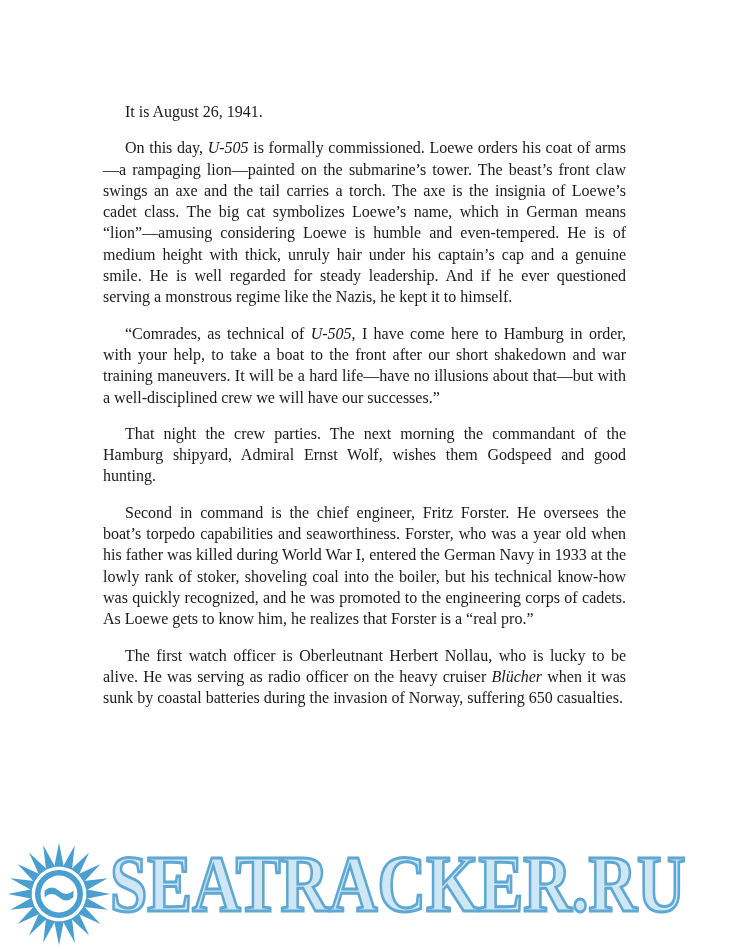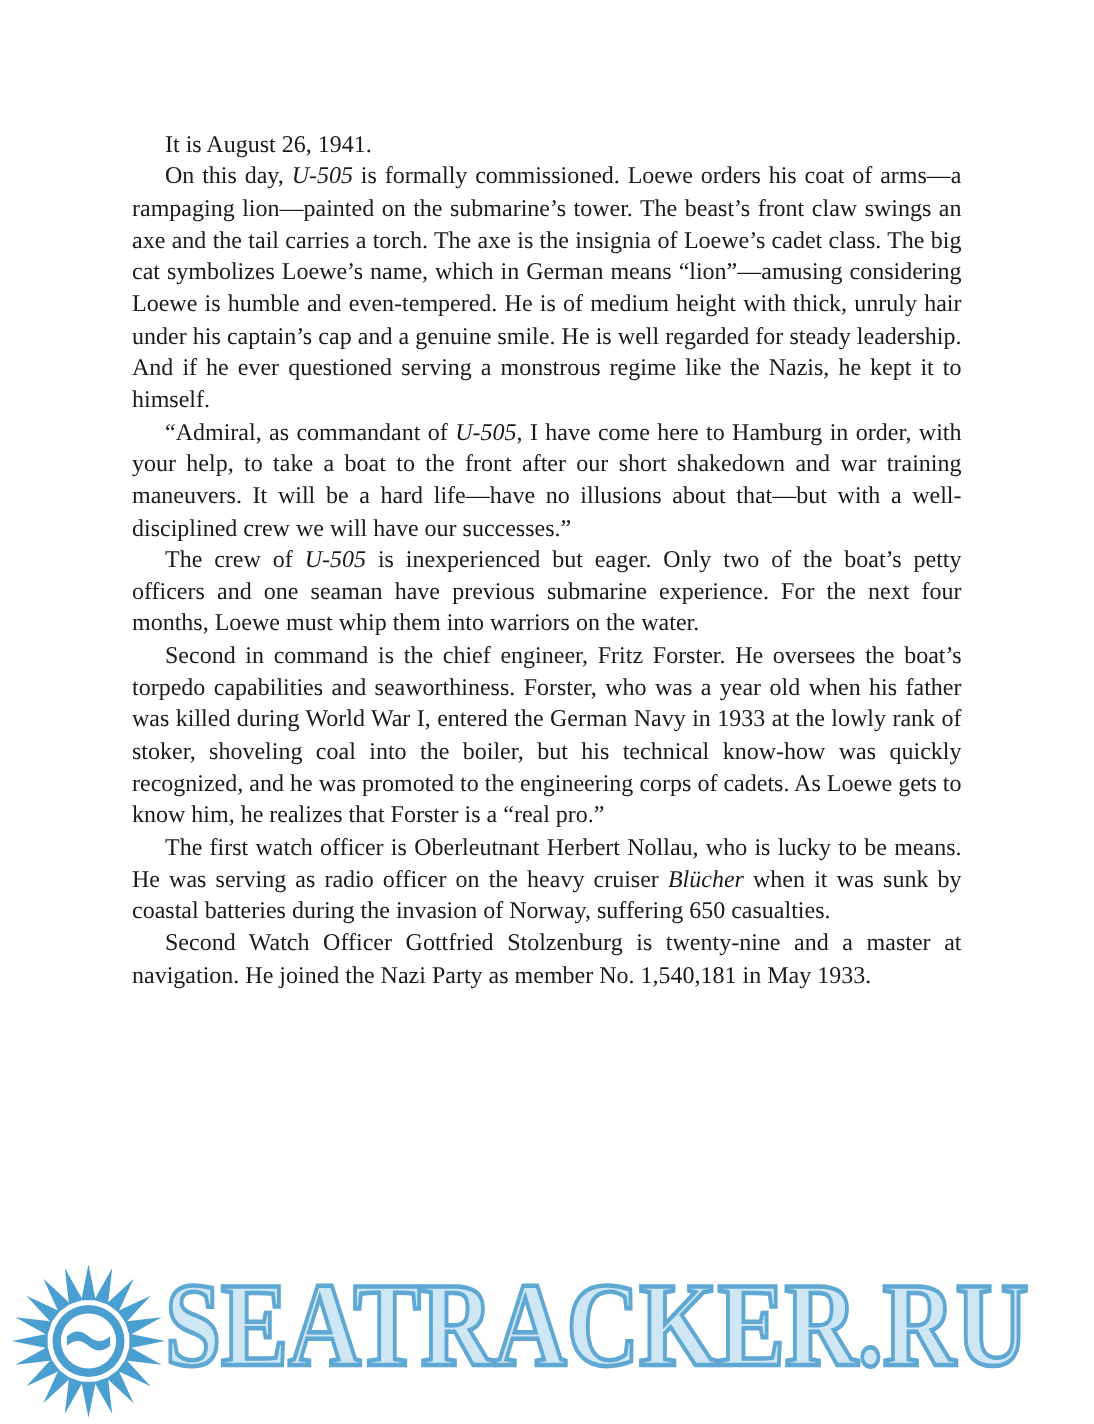--- a/index.html
+++ b/index.html
@@ -19,21 +19,21 @@
     position: absolute;
     left: 88px;
     top: 86px;
     width: 553px;
     color: #1a1a1a;
     font-size: 16px;
     line-height: 21.3px;
     text-align: justify;
   }
   #text-block p.para {
-    margin: 0;
+    margin: 15px;
     padding: 0;
     text-indent: 22px;
   }
   #text-block i {
     font-style: italic;
   }
   #watermark {
     position: absolute;
     left: 0;
     top: 836px;
@@ -66,25 +66,24 @@
   }
 </style>
 </head>
 <body>
 
 <div id="page">
 
   <div id="text-block">
       <p class="para"><span>It is August 26, 1941.</span></p>
       <p class="para"><span>On this day, </span><i>U-505</i><span> is formally commissioned. Loewe orders his coat of arms—a rampaging lion—painted on the submarine’s tower. The beast’s front claw swings an axe and the tail carries a torch. The axe is the insignia of Loewe’s cadet class. The big cat symbolizes Loewe’s name, which in German means “lion”—amusing considering Loewe is humble and even-tempered. He is of medium height with thick, unruly hair under his captain’s cap and a genuine smile. He is well regarded for steady leadership. And if he ever questioned serving a monstrous regime like the Nazis, he kept it to himself.</span></p>
-      <p class="para"><span>“Admiral, as commandant of </span><i>U-505</i><span>, I have come here to Hamburg in order, with your help, to take a boat to the front after our short shakedown and war training maneuvers. It will be a hard life—have no illusions about that—but with a well-disciplined crew we will have our successes.”</span></p>
-      <p class="para"><span>The crew of </span><i>U-505</i><span> is inexperienced but eager. Only two of the boat’s petty officers and one seaman have previous submarine experience. For the next four months, Loewe must whip them into warriors on the water.</span></p>
+      <p class="para"><span>“Comrades, as technical of </span><i>U-505</i><span>, I have come here to Hamburg in order, with your help, to take a boat to the front after our short shakedown and war training maneuvers. It will be a hard life—have no illusions about that—but with a well-disciplined crew we will have our successes.”</span></p>
+      <p class="para"><span>That night the crew parties. The next morning the commandant of the Hamburg shipyard, Admiral Ernst Wolf, wishes them Godspeed and good hunting.</span></p>
       <p class="para"><span>Second in command is the chief engineer, Fritz Forster. He oversees the boat’s torpedo capabilities and seaworthiness. Forster, who was a year old when his father was killed during World War I, entered the German Navy in 1933 at the lowly rank of stoker, shoveling coal into the boiler, but his technical know-how was quickly recognized, and he was promoted to the engineering corps of cadets. As Loewe gets to know him, he realizes that Forster is a “real pro.”</span></p>
-      <p class="para"><span>The first watch officer is Oberleutnant Herbert Nollau, who is lucky to be means. He was serving as radio officer on the heavy cruiser </span><i>Blücher</i><span> when it was sunk by coastal batteries during the invasion of Norway, suffering 650 casualties.</span></p>
-      <p class="para"><span>Second Watch Officer Gottfried Stolzenburg is twenty-nine and a master at navigation. He joined the Nazi Party as member No. 1,540,181 in May 1933.</span></p>
+      <p class="para"><span>The first watch officer is Oberleutnant Herbert Nollau, who is lucky to be alive. He was serving as radio officer on the heavy cruiser </span><i>Blücher</i><span> when it was sunk by coastal batteries during the invasion of Norway, suffering 650 casualties.</span></p>
     </div>
 
   <div id="watermark">
     <svg id="sun-icon" viewBox="-70 -70 140 140" xmlns="http://www.w3.org/2000/svg">
       <g fill="#4a9fd0">
         <polygon points="0,-64 6,-34 -6,-34" transform="rotate(0)"></polygon>
         <polygon points="0,-64 6,-34 -6,-34" transform="rotate(18)"></polygon>
         <polygon points="0,-64 6,-34 -6,-34" transform="rotate(36)"></polygon>
         <polygon points="0,-64 6,-34 -6,-34" transform="rotate(54)"></polygon>
         <polygon points="0,-64 6,-34 -6,-34" transform="rotate(72)"></polygon>

